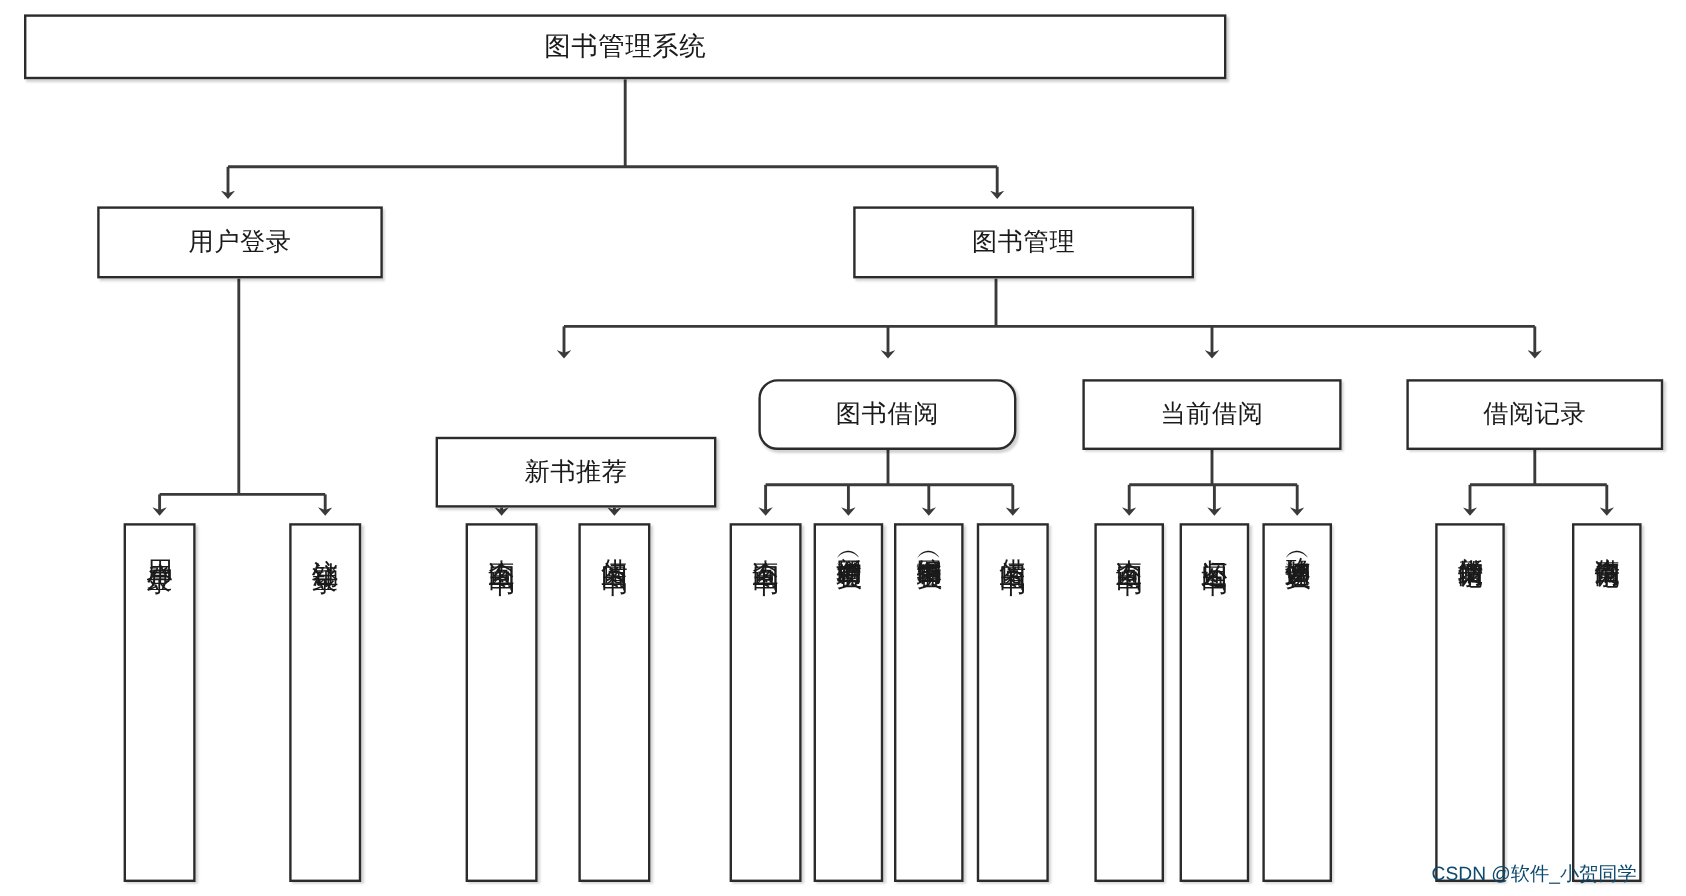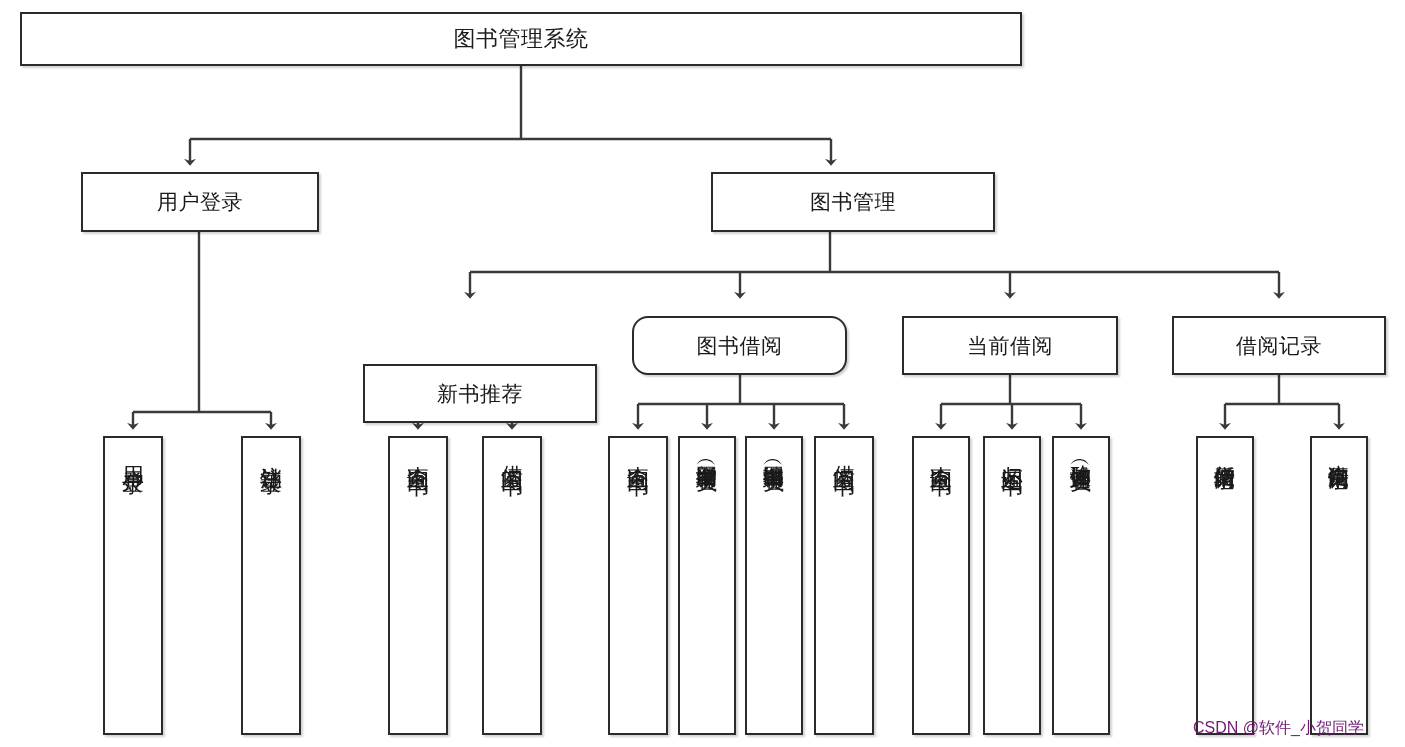--- a/index.html
+++ b/index.html
@@ -66,21 +66,21 @@
     line-height: 1;
     white-space: nowrap;
   }
   .node.vert.tall-text .node-label {
     font-size: 21px;
     letter-spacing: 1px;
   }
   .watermark {
     position: absolute;
     font-size: 16px;
-    color: #701a75;
+    color: #0c4a6e;
     white-space: nowrap;
     z-index: 3;
     font-family: "Liberation Sans", "DejaVu Sans", sans-serif;
   }
 </style>
 </head>
 <body>
 
 <div id="diagram-canvas">
 

